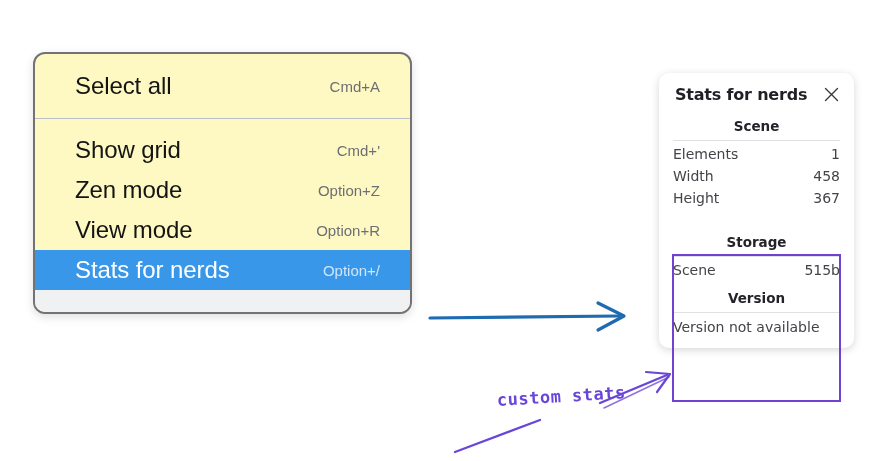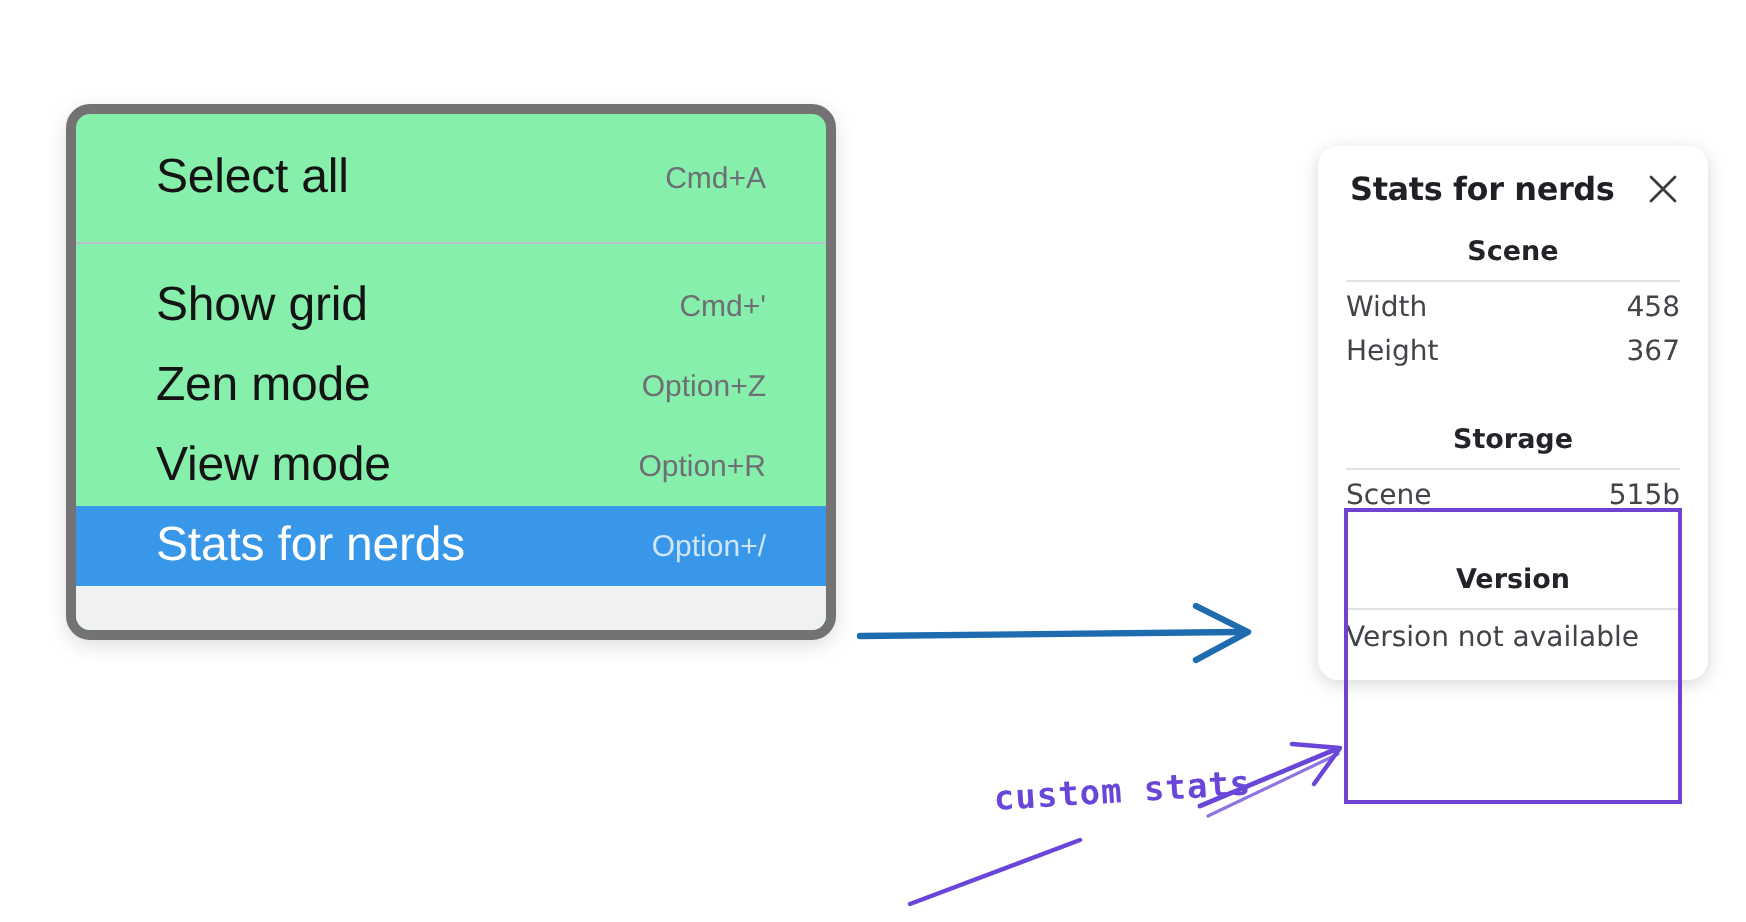--- a/index.html
+++ b/index.html
@@ -15,22 +15,22 @@
     font-family: "Liberation Sans", sans-serif;
     -webkit-font-smoothing: antialiased;
   }
 
   
   #context-menu {
     position: absolute;
     left: 33px;
     top: 52px;
     width: 375px;
-    background: #86efac;
-    border: 5px solid #737373;
+    background: #fef9c3;
+    border: 2px solid #737373;
     border-radius: 12px;
     box-shadow: 0 3px 10px rgba(0,0,0,0.13);
     overflow: hidden;
   }
   .menu-group {
     padding: 9px 0 9px 0;
   }
   .menu-group.group-top {
     padding-top: 12px;
     padding-bottom: 12px;
@@ -209,38 +209,42 @@
     <span class="close-icon">
       <svg viewBox="0 0 17 17" width="17" height="17" aria-hidden="true">
         <path d="M2.5 2.5 L14.5 14.5 M14.5 2.5 L2.5 14.5" stroke="#3a3b40" stroke-width="1.4" fill="none" stroke-linecap="round"></path>
       </svg>
     </span>
   </div>
 
   <div class="stats-section">
     <div class="section-heading">Scene</div>
     <div class="stat-row">
+      <span class="sr-key">Elements</span>
+      <span class="sr-val">1</span>
+    </div>
+    <div class="stat-row">
       <span class="sr-key">Width</span>
       <span class="sr-val">458</span>
     </div>
     <div class="stat-row">
       <span class="sr-key">Height</span>
       <span class="sr-val">367</span>
     </div>
   </div>
 
   <div class="boxed-section" style="margin-top:23px;">
     <div class="section-heading">Storage</div>
     <div class="stat-row">
       <span class="sr-key">Scene</span>
       <span class="sr-val">515b</span>
     </div>
   </div>
 
-  <div class="boxed-section" style="margin-top:21px;">
+  <div class="boxed-section" style="margin-top:7px;">
     <div class="section-heading">Version</div>
     <div class="version-text">Version not available</div>
   </div>
 
   <div id="storage-highlight"></div>
 </div>
 
 <svg class="annot-svg" viewBox="0 0 873 461">
 
   <g>

